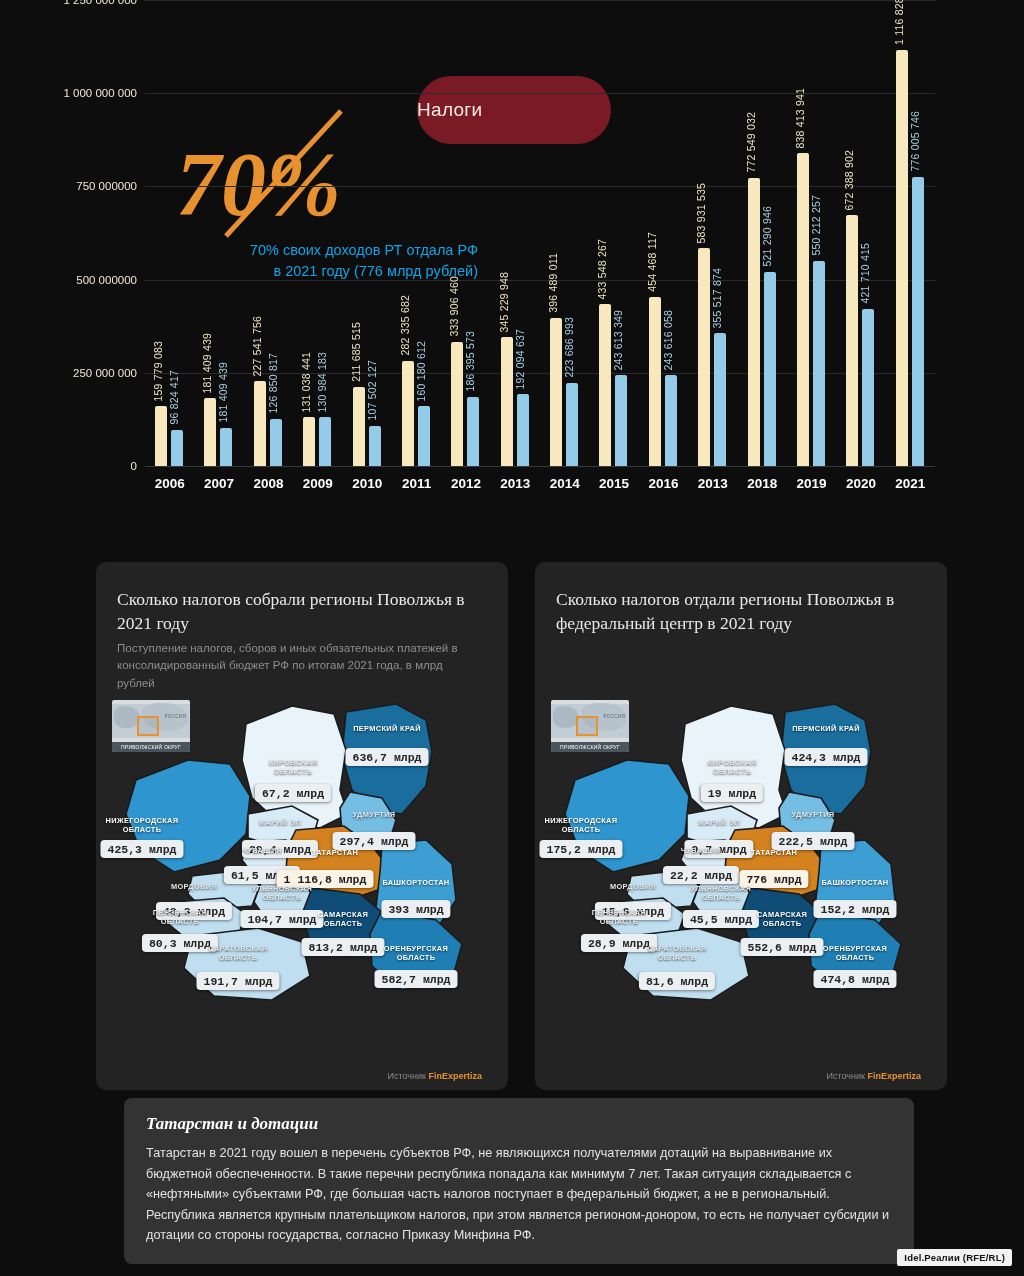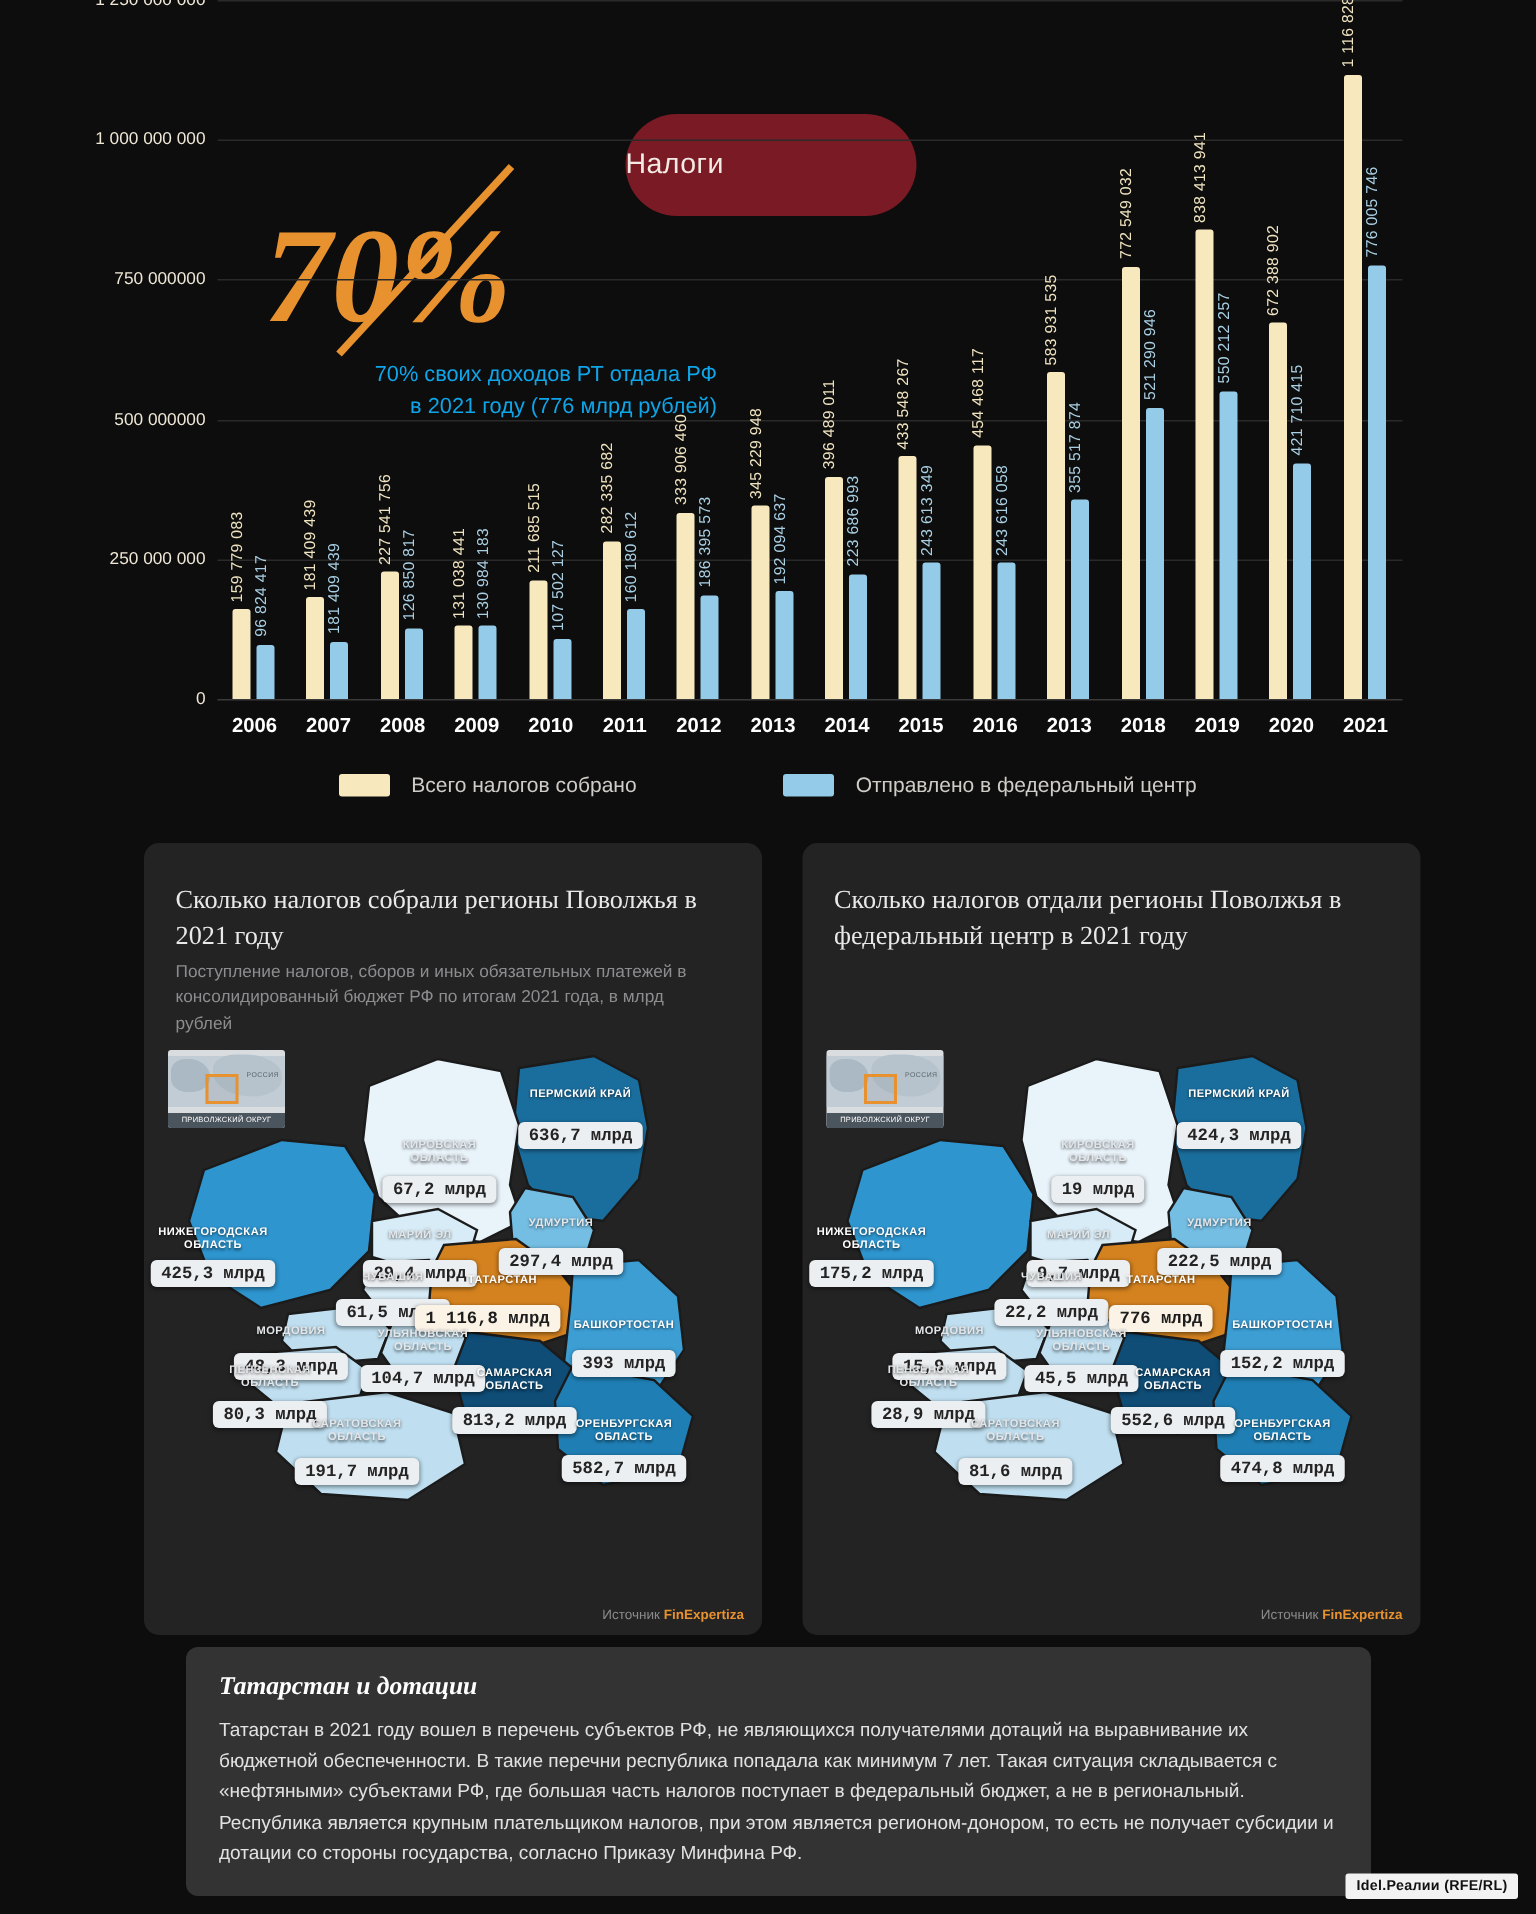--- a/index.html
+++ b/index.html
@@ -97,21 +97,21 @@
   .rname.dark { color: #ffffff; }
   .rval {
     position: absolute; background: #eceff1; color: #242424; border-radius: 4px;
     font-size: 11.5px; font-weight: bold; padding: 2.5px 7px; white-space: nowrap;
     box-shadow: 0 1px 3px rgba(0,0,0,.45);
     font-family: Liberation Mono, monospace;
   }
   .rval.accent { background: #fbf3e6; color: #1d1d1d; }
 
   .source {
-    position: absolute; right: 12px; bottom: 9px; font-size: 9px; color: #8a8a8a; padding-left: 16px;
+    position: absolute; right: 26px; bottom: 9px; font-size: 9px; color: #8a8a8a; padding-left: 16px;
   }
   .source b { color: #e8912f; font-weight: bold; }
 
   
   .note {
     position: absolute; left: 124px; top: 1098px; width: 790px; min-height: 128px;
     background: #333333; border-radius: 8px; padding: 16px 22px 18px 22px;
   }
   .note h3 {
     font-family: "Liberation Serif", serif; font-style: italic; font-weight: bold;
@@ -270,30 +270,20 @@
         <div class="xlab" style="left: 395px; width: 49.375px; top: 6px;">2014</div>
         <div class="xlab" style="left: 444.375px; width: 49.375px; top: 6px;">2015</div>
         <div class="xlab" style="left: 493.75px; width: 49.375px; top: 6px;">2016</div>
         <div class="xlab" style="left: 543.125px; width: 49.375px; top: 6px;">2013</div>
         <div class="xlab" style="left: 592.5px; width: 49.375px; top: 6px;">2018</div>
         <div class="xlab" style="left: 641.875px; width: 49.375px; top: 6px;">2019</div>
         <div class="xlab" style="left: 691.25px; width: 49.375px; top: 6px;">2020</div>
         <div class="xlab" style="left: 740.625px; width: 49.375px; top: 6px;">2021</div>
       </div>
 
-    <div class="legend" id="legend">
-        <div class="leg">
-          <span class="swatch" style="background: rgb(247, 233, 189);"></span>
-          <span class="txt">Всего налогов собрано</span>
-        </div>
-        <div class="leg">
-          <span class="swatch" style="background: rgb(147, 203, 232);"></span>
-          <span class="txt">Отправлено в федеральный центр</span>
-        </div>
-      </div>
   </div>
 
   <div class="panels" id="panels">
       <div class="panel">
         <div class="panel-title">Сколько налогов собрали регионы Поволжья в 2021 году</div>
         <div class="panel-sub">Поступление налогов, сборов и иных обязательных платежей в консолидированный бюджет РФ по итогам 2021 года, в млрд рублей</div>
         <div class="locator">
           <div class="loc-land"></div>
           <div class="loc-blob1"></div>
           <div class="loc-blob2"></div>

